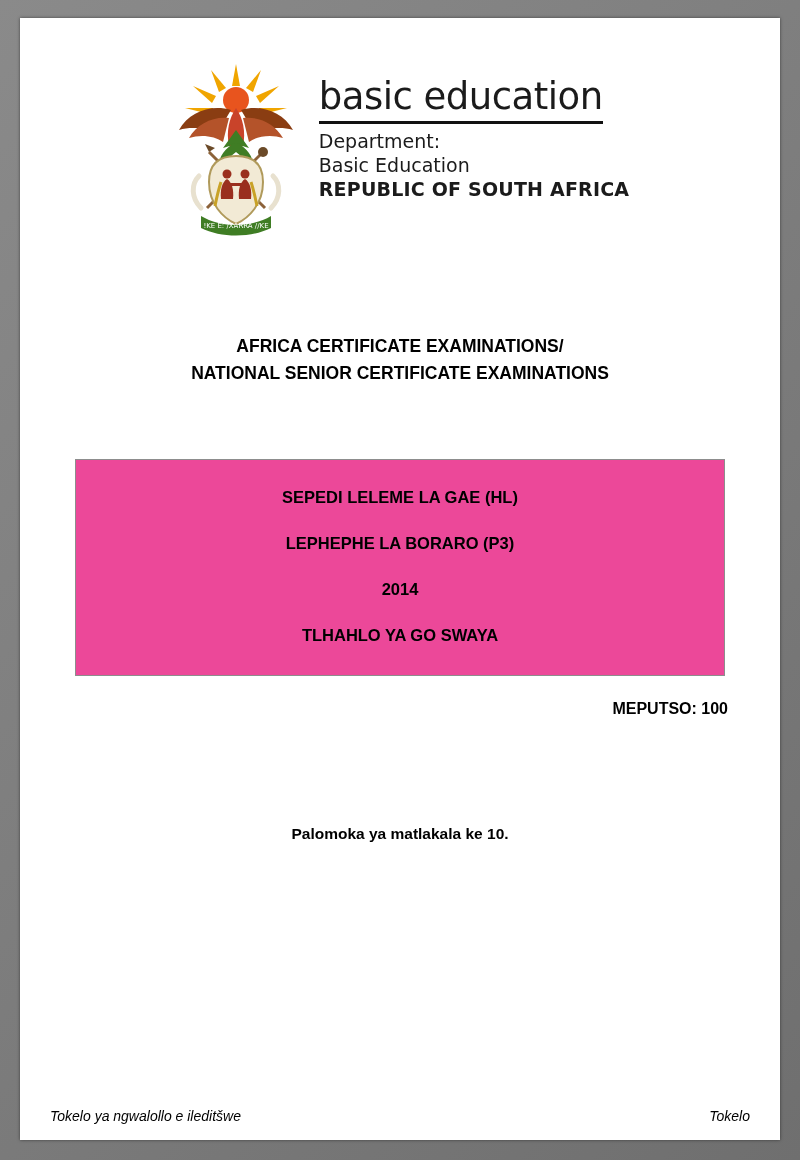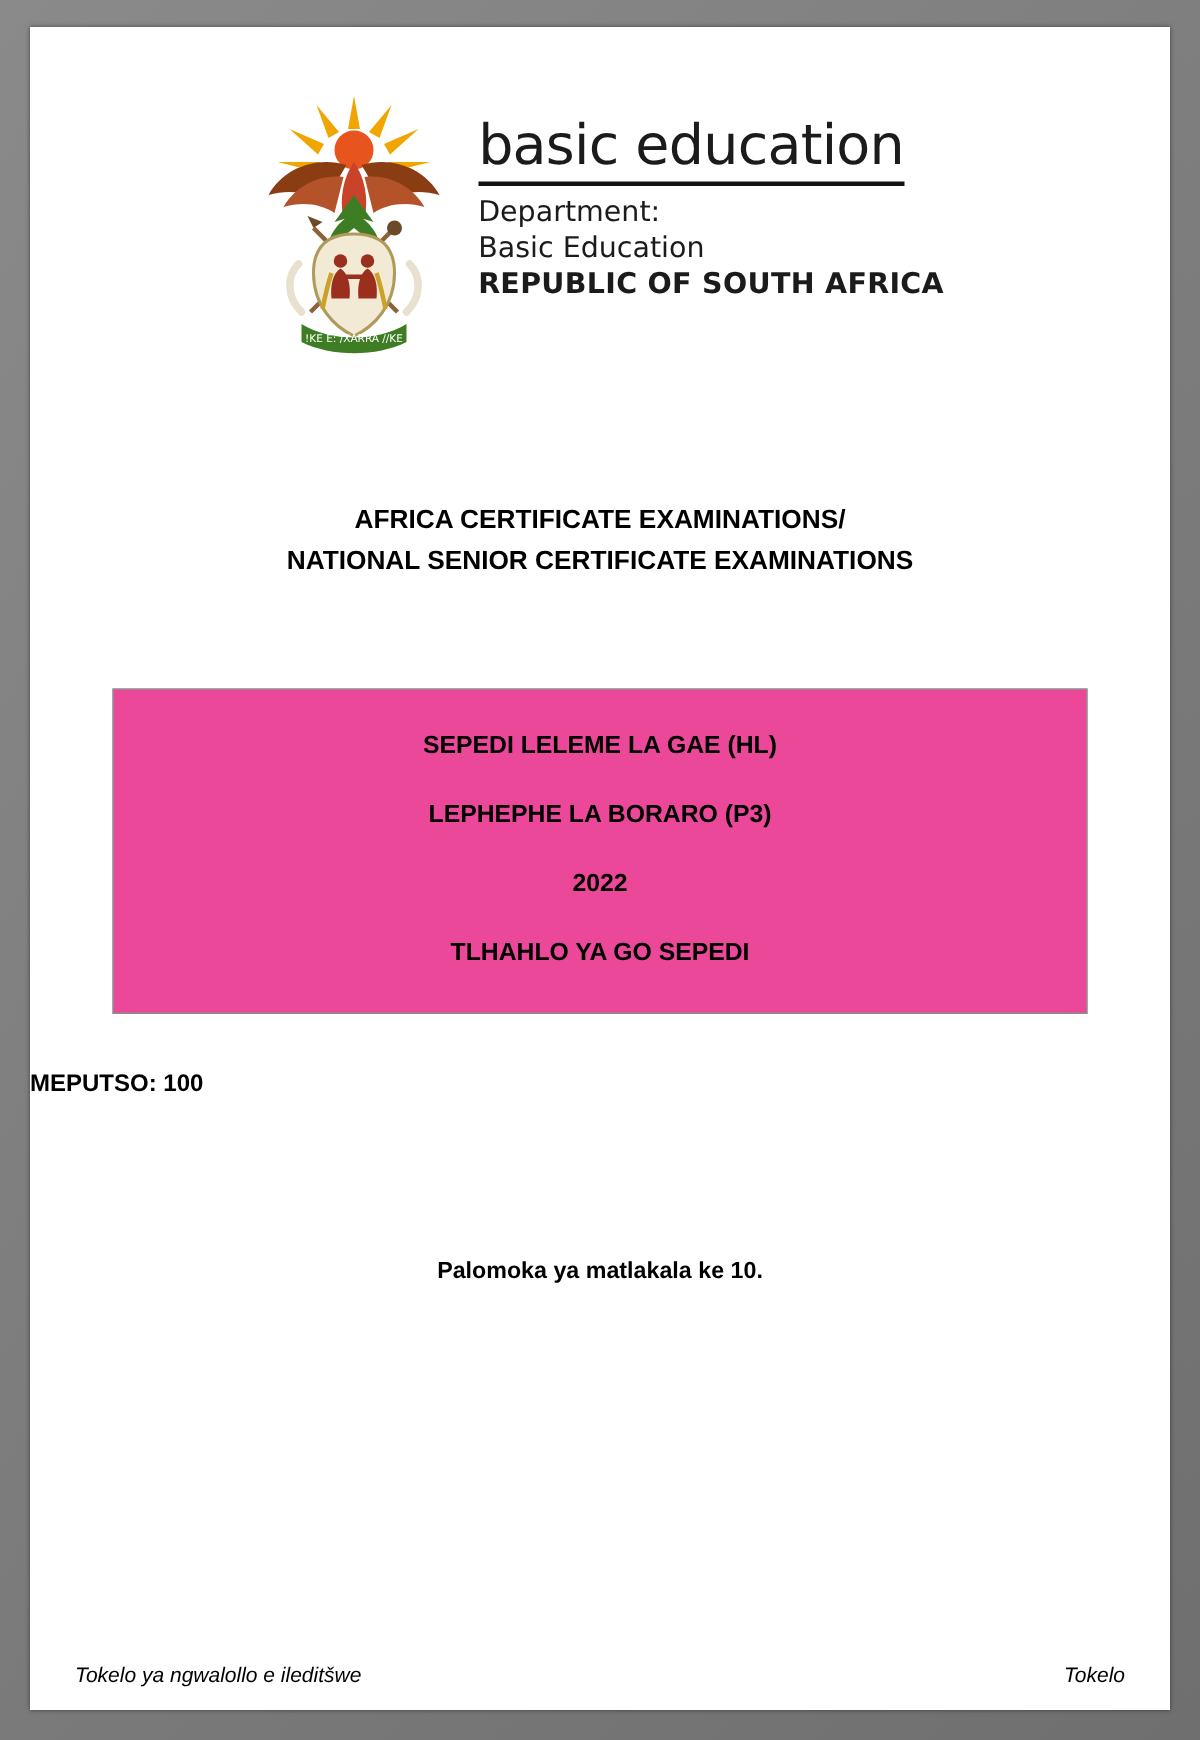--- a/index.html
+++ b/index.html
@@ -96,22 +96,23 @@
   .info-box div {
     font-weight: bold;
     font-size: 16.5px;
     color: #000;
     margin: 0 0 27px 0;
   }
   .info-box div:last-child { margin-bottom: 0; }
 
   
   .marks {
-    margin-top: 38px;
-    text-align: left;
+    margin-top: 24px;
+    padding-right: 52px;
+    text-align: right;
     font-weight: bold;
     font-size: 16px;
     color: #000;
   }
 
   
   .pages-note {
     margin-top: 107px;
     text-align: center;
     font-weight: bold;
@@ -203,22 +204,22 @@
     </div>
 
     <div class="exam-title">
       <div>AFRICA CERTIFICATE EXAMINATIONS/</div>
       <div>NATIONAL SENIOR CERTIFICATE EXAMINATIONS</div>
     </div>
 
     <div class="info-box">
       <div>SEPEDI LELEME LA GAE (HL)</div>
       <div>LEPHEPHE LA BORARO (P3)</div>
-      <div>2022</div>
-      <div>TLHAHLO YA GO SEPEDI</div>
+      <div>2014</div>
+      <div>TLHAHLO YA GO SWAYA</div>
     </div>
 
     <div class="marks">MEPUTSO:  100</div>
 
     <div class="pages-note">Palomoka ya matlakala ke 10.</div>
 
     <div class="footer">
       <div>Tokelo ya ngwalollo e ileditšwe</div>
       <div>Tokelo</div>
     </div>

